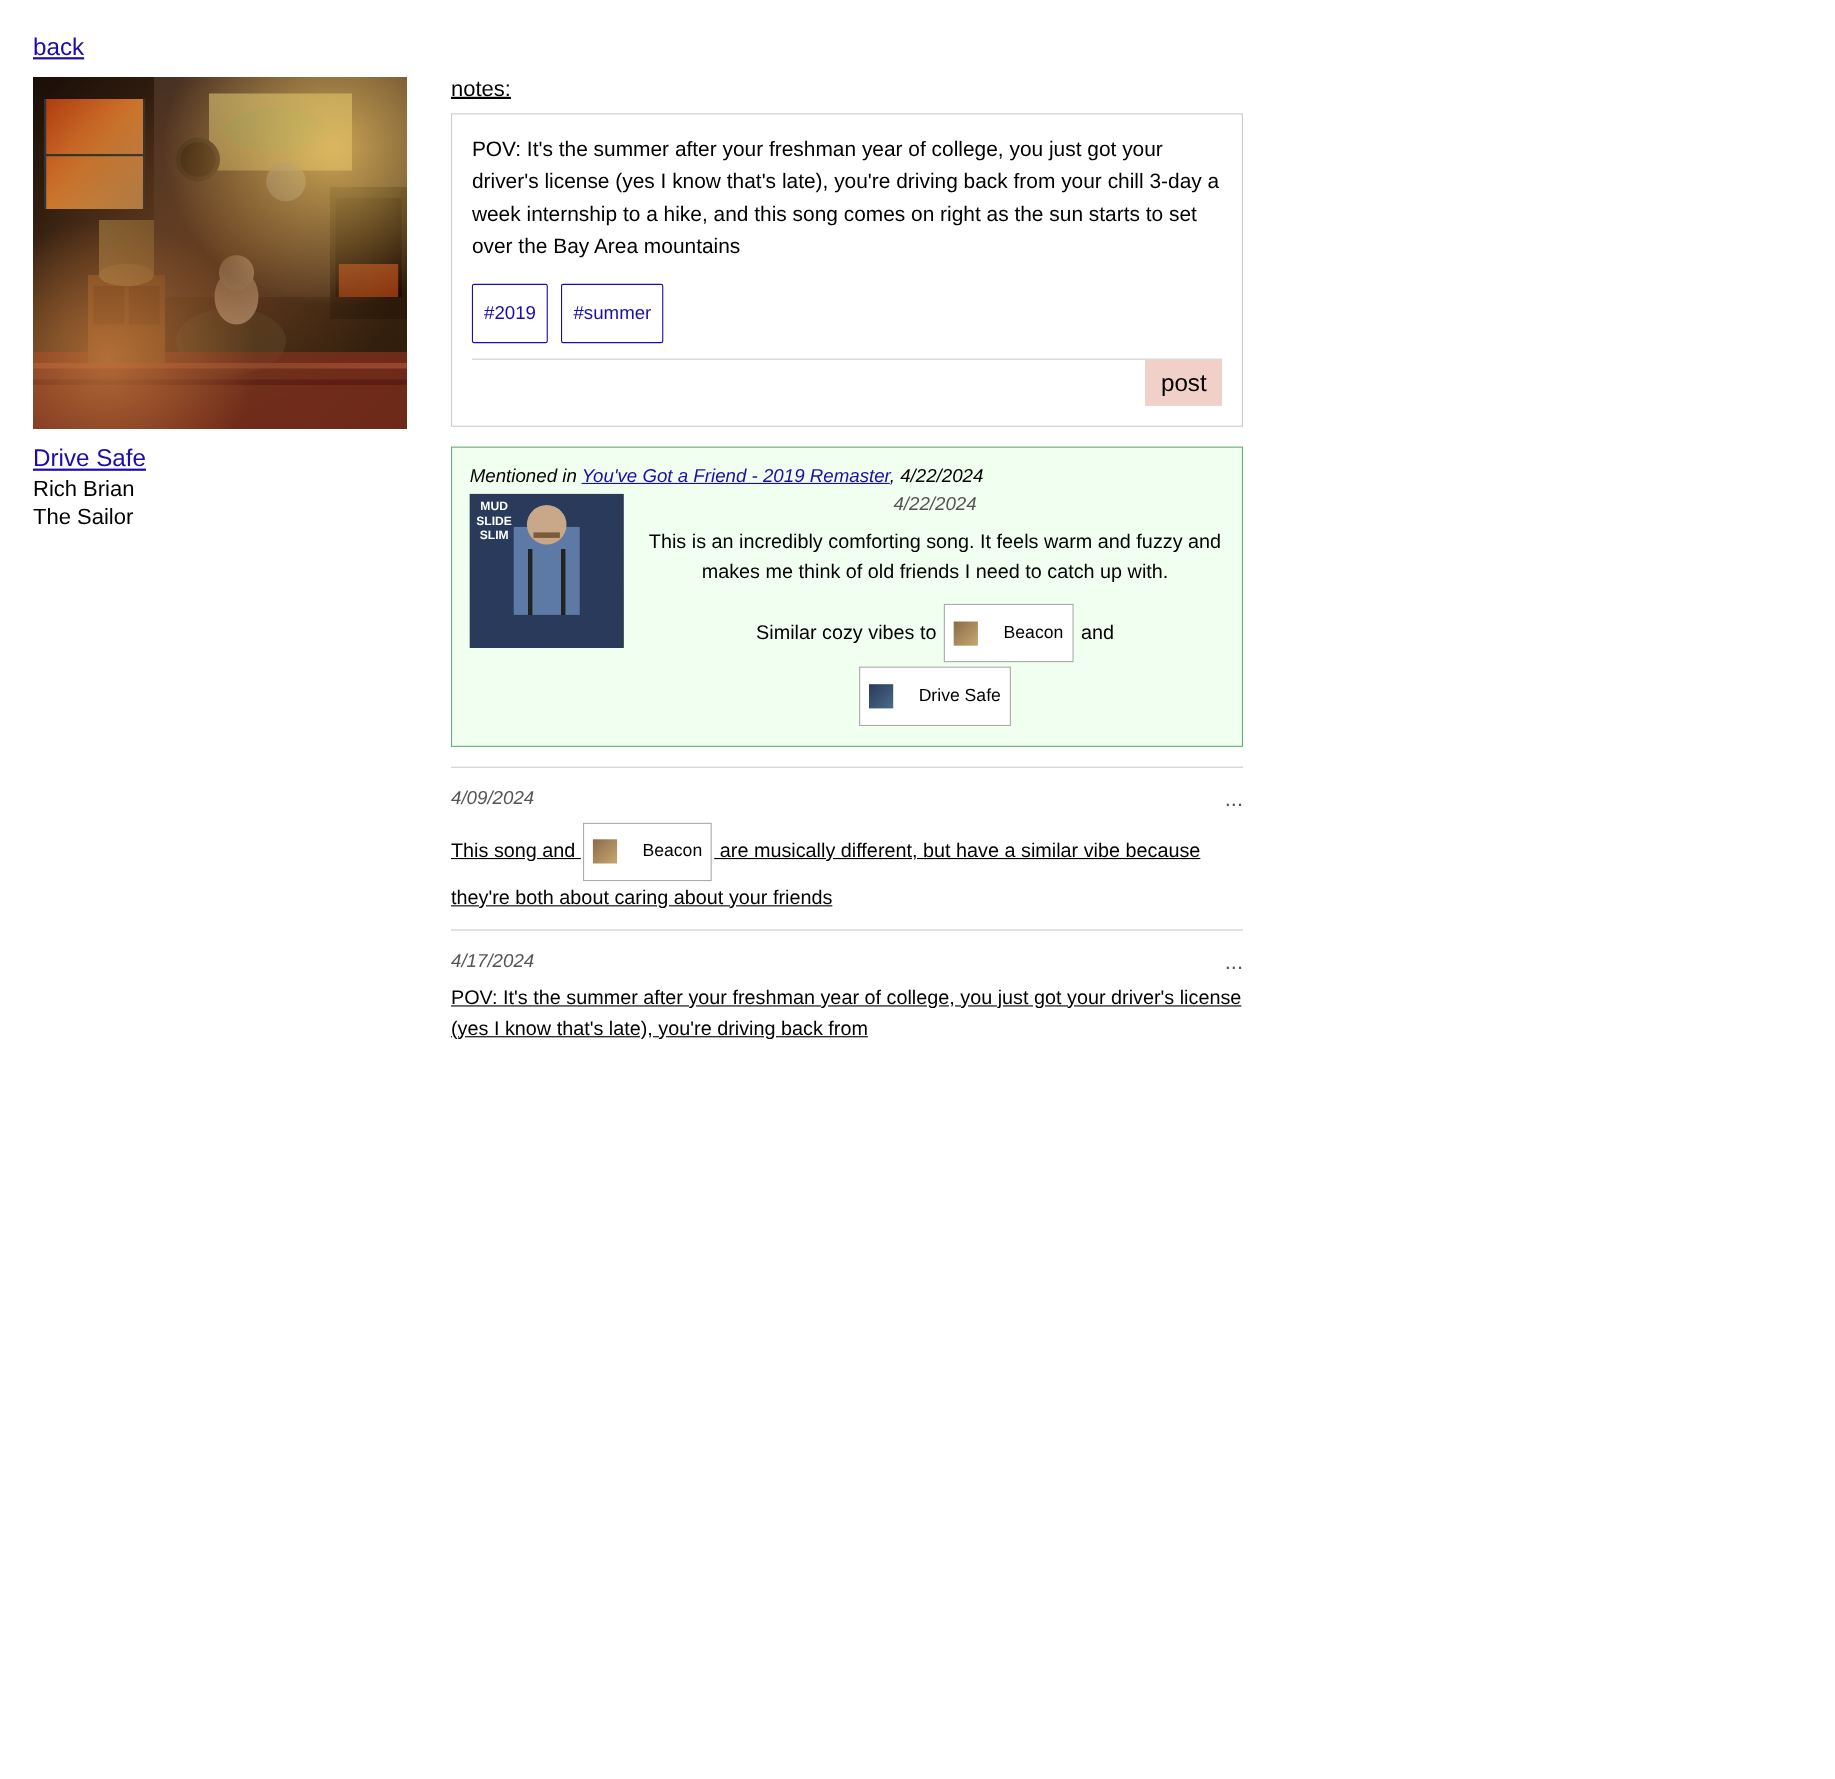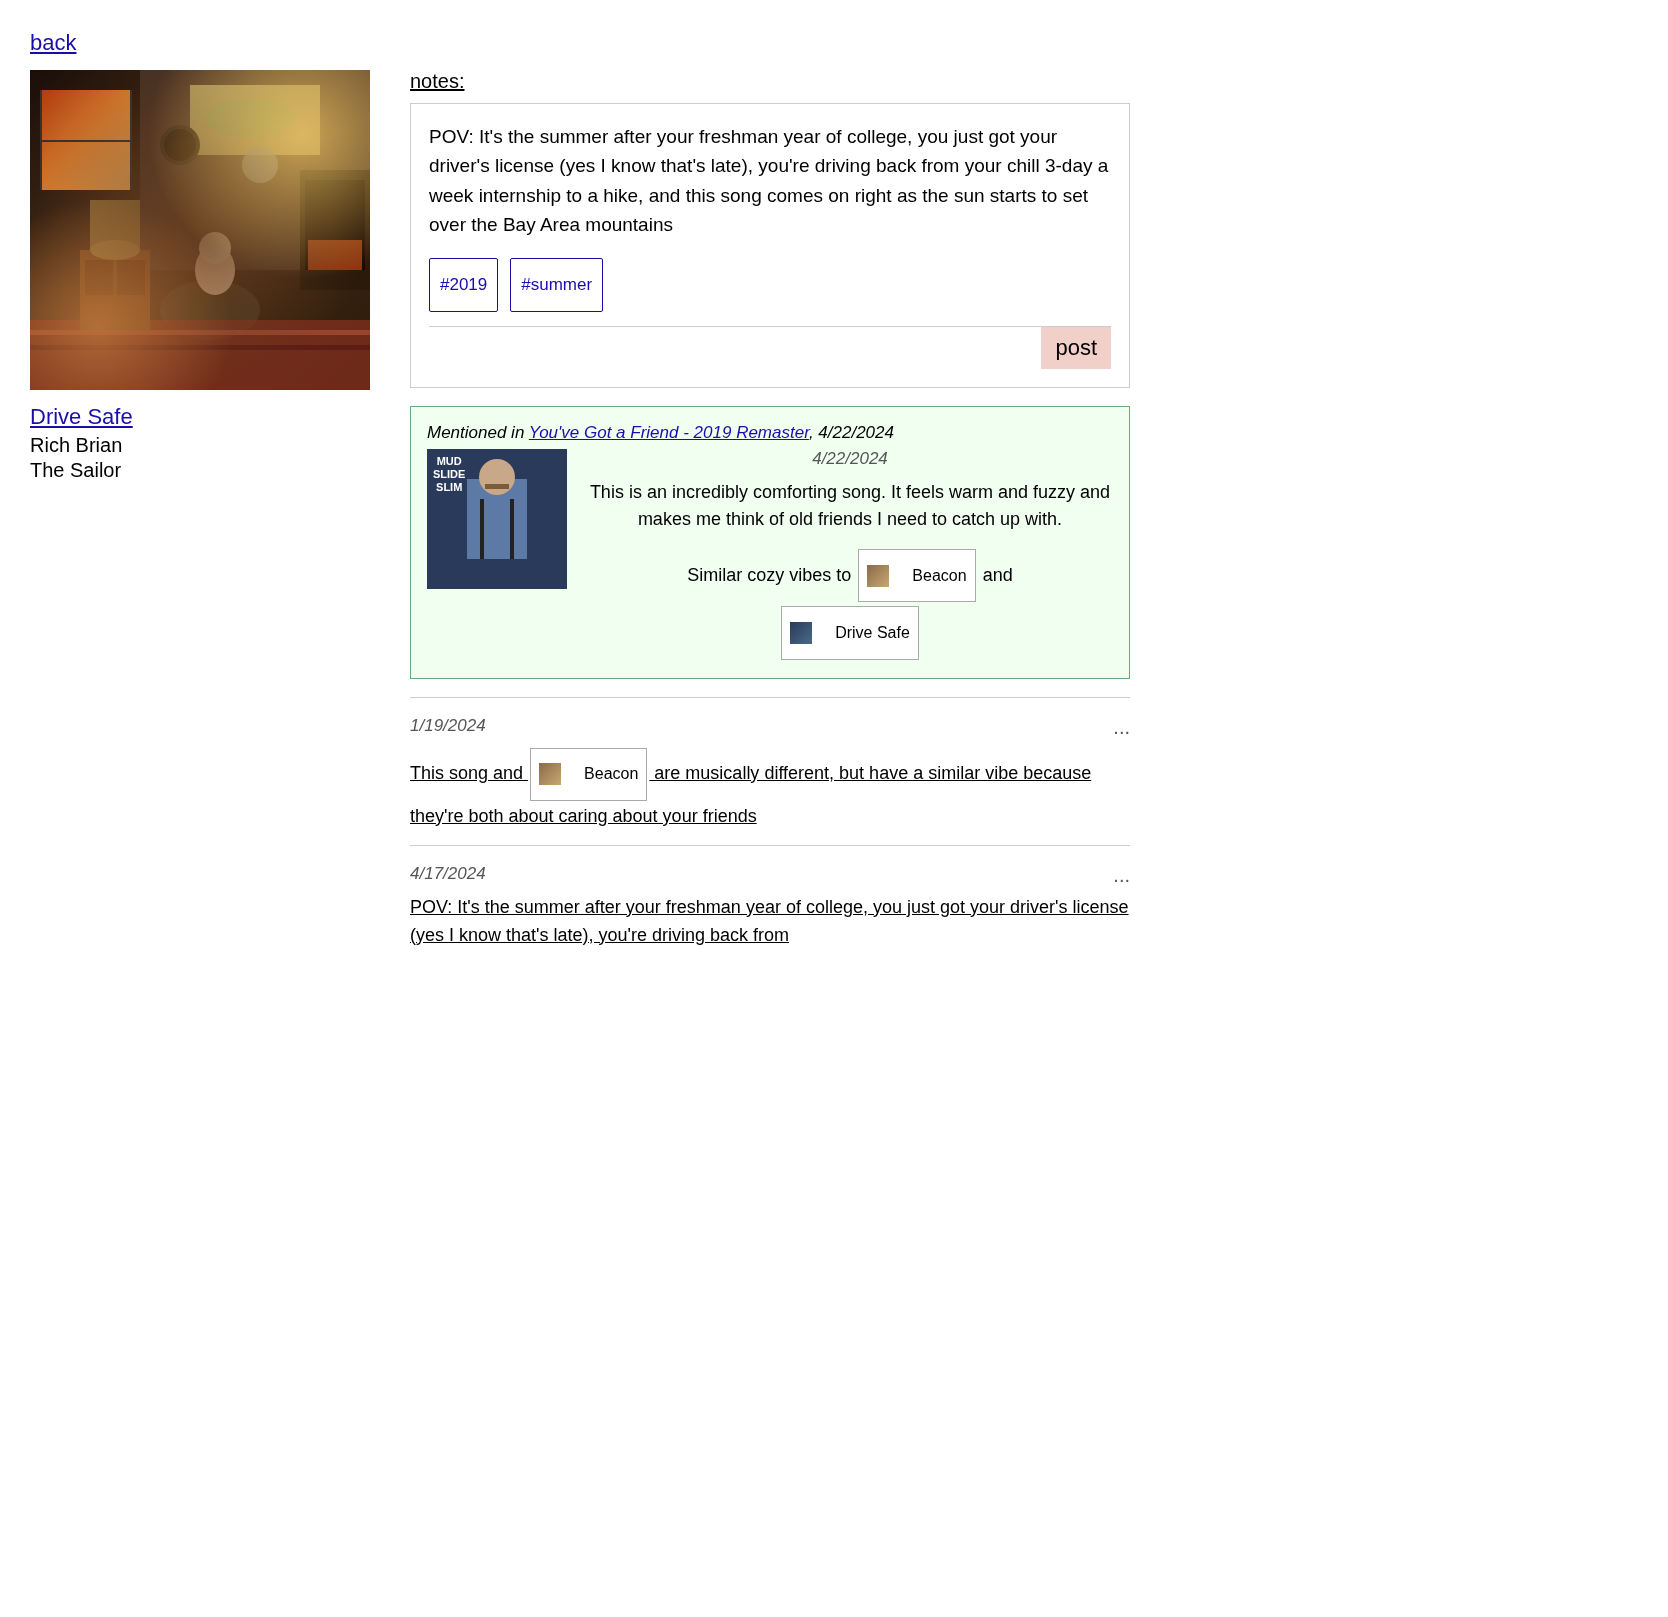--- a/index.html
+++ b/index.html
@@ -348,21 +348,21 @@
                 <span class="song-chip-thumb-2"></span>
                 <span>Drive Safe</span>
               </span>
             </div>
           </div>
         </div>
       </div>
     </div>
 
     <div class="note-entry">
-      <div class="note-entry-date">1/19/2024</div>
+      <div class="note-entry-date">4/09/2024</div>
       <span class="ellipsis">...</span>
       <div class="note-entry-text">
         This song and
         <span class="song-chip">
           <span class="song-chip-thumb"></span>
           <span>Beacon</span>
         </span>
         are musically different, but have a similar vibe because they're both about caring about your friends
       </div>
     </div>

